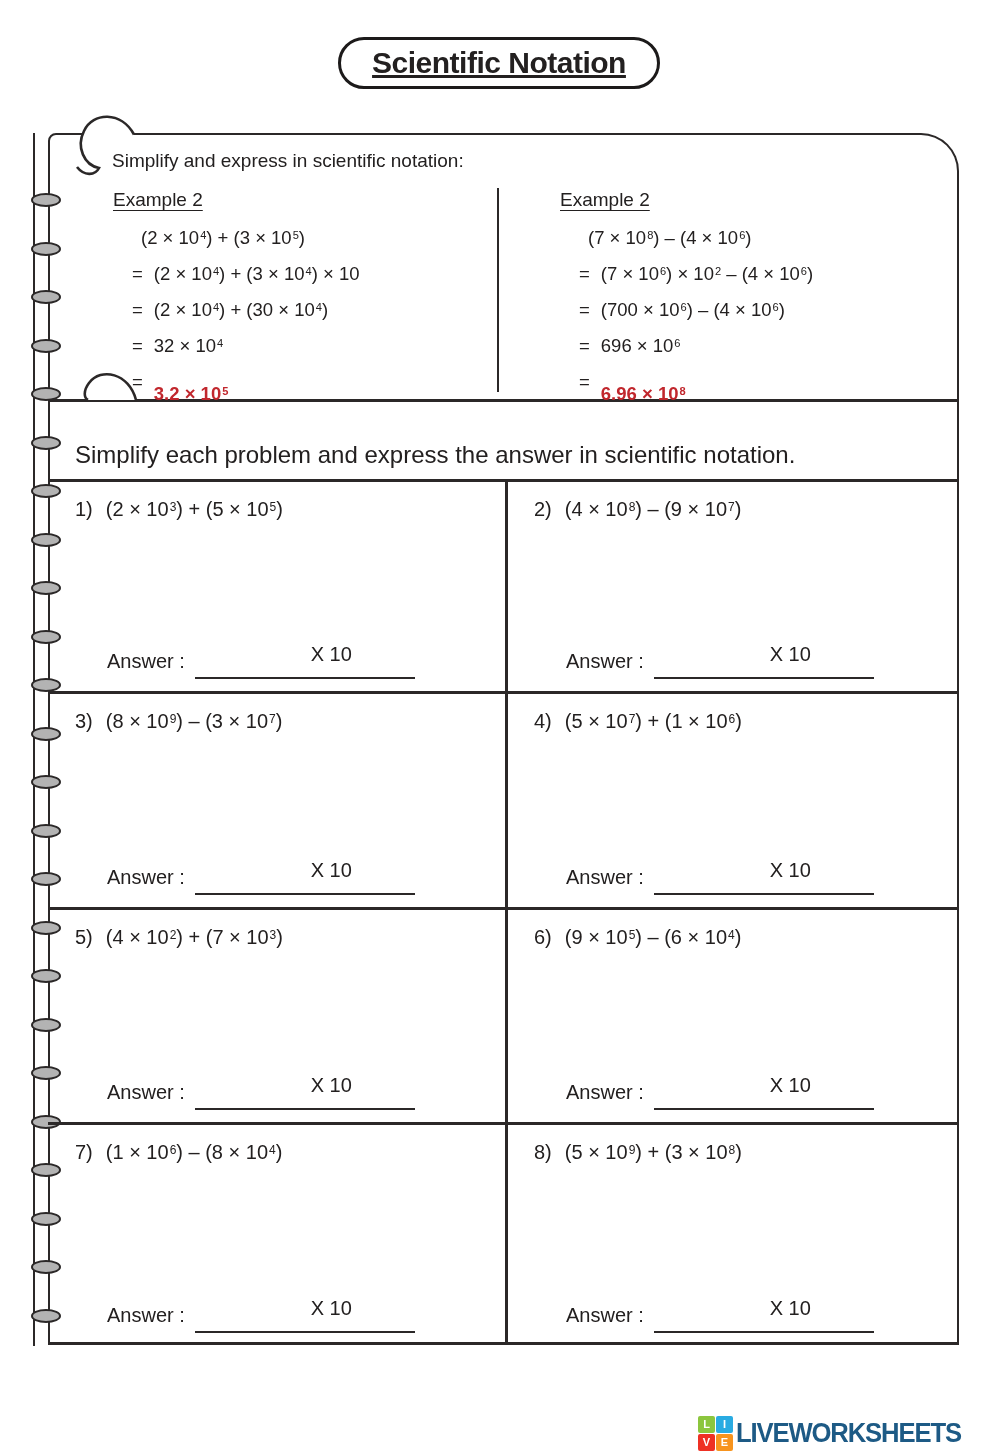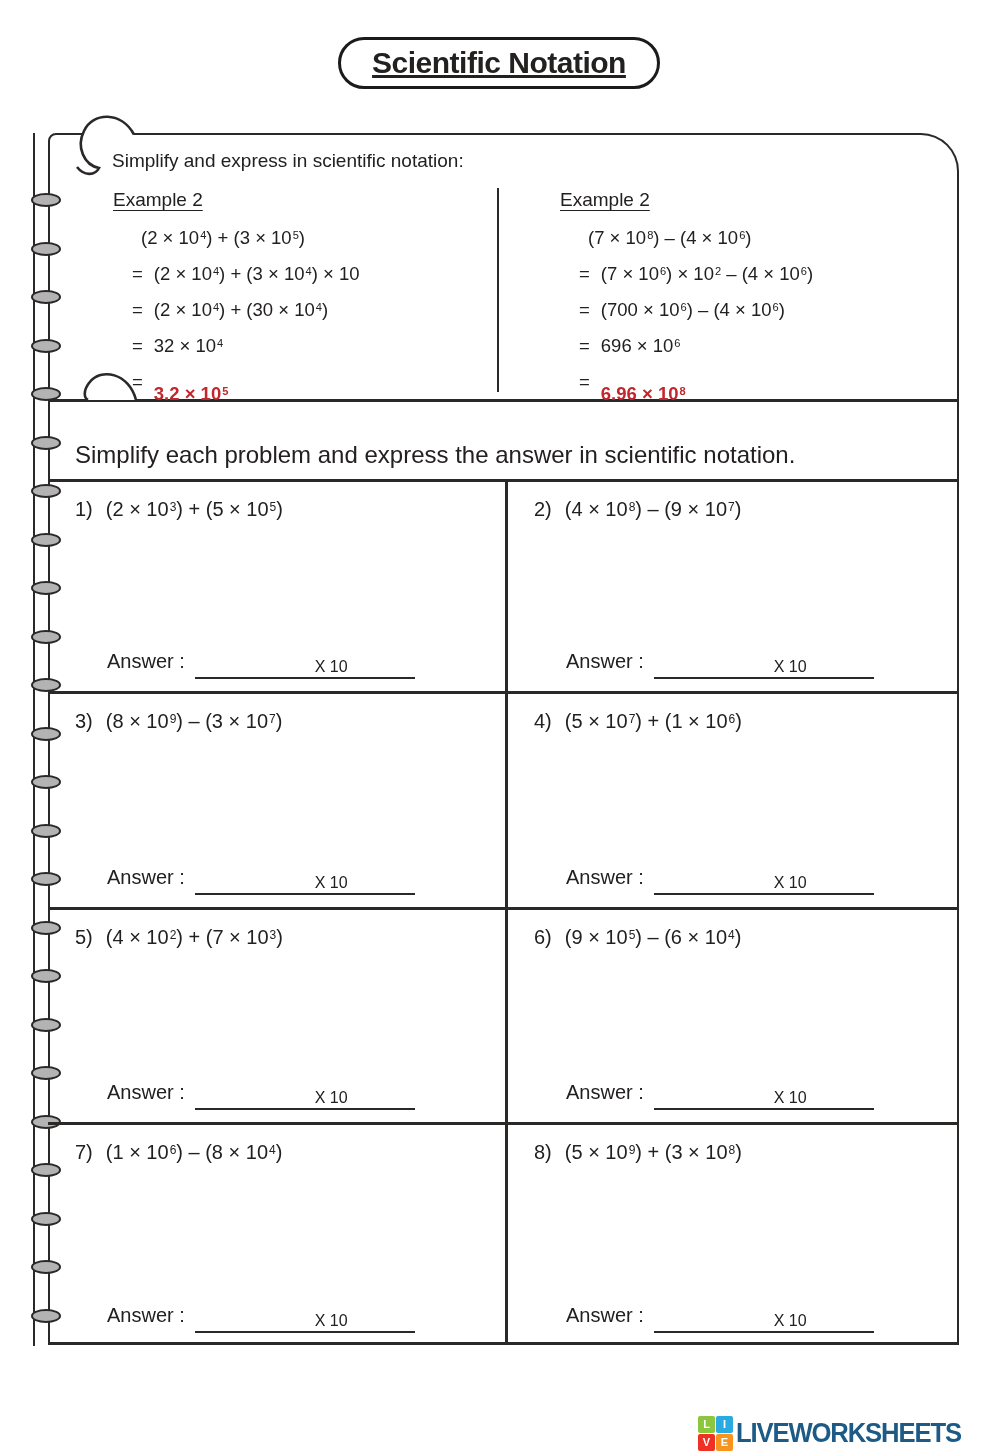--- a/index.html
+++ b/index.html
@@ -43,21 +43,21 @@
 
   
   .instruction{position:absolute;left:75px;top:441px;font-size:24px;}
 
   
   .cell{position:absolute;box-sizing:border-box;}
   .prob-line{display:flex;gap:13px;padding:18px 0 0 27px;font-size:20px;}
   .answer-row{position:absolute;left:0;right:0;bottom:12px;display:flex;align-items:flex-start;padding-left:59px;}
   .answer-label{font-size:20px;line-height:26px;margin-right:10px;margin-bottom:2px;white-space:nowrap;}
   .answer-line{position:relative;width:220px;height:29px;border-bottom:2.5px solid #2b2828;}
-  .x10{position:absolute;left:62%;transform:translateX(-50%);bottom:1px;font-size:16px;white-space:nowrap;}
+  .x10{position:absolute;left:62%;transform:translateX(-50%);bottom:11px;font-size:20px;white-space:nowrap;}
 
   
   .curl-layer{position:absolute;left:0;top:0;pointer-events:none;}
 
   
   .logo{position:absolute;left:698px;top:1416px;display:flex;align-items:center;gap:3px;cursor:pointer;}
   .logo-tiles{display:grid;grid-template-columns:17px 17px;grid-template-rows:17px 17px;gap:1px;}
   .logo-tile{
     display:flex;align-items:center;justify-content:center;
     color:#fff;font-size:11px;font-weight:bold;border-radius:2px;line-height:1;

